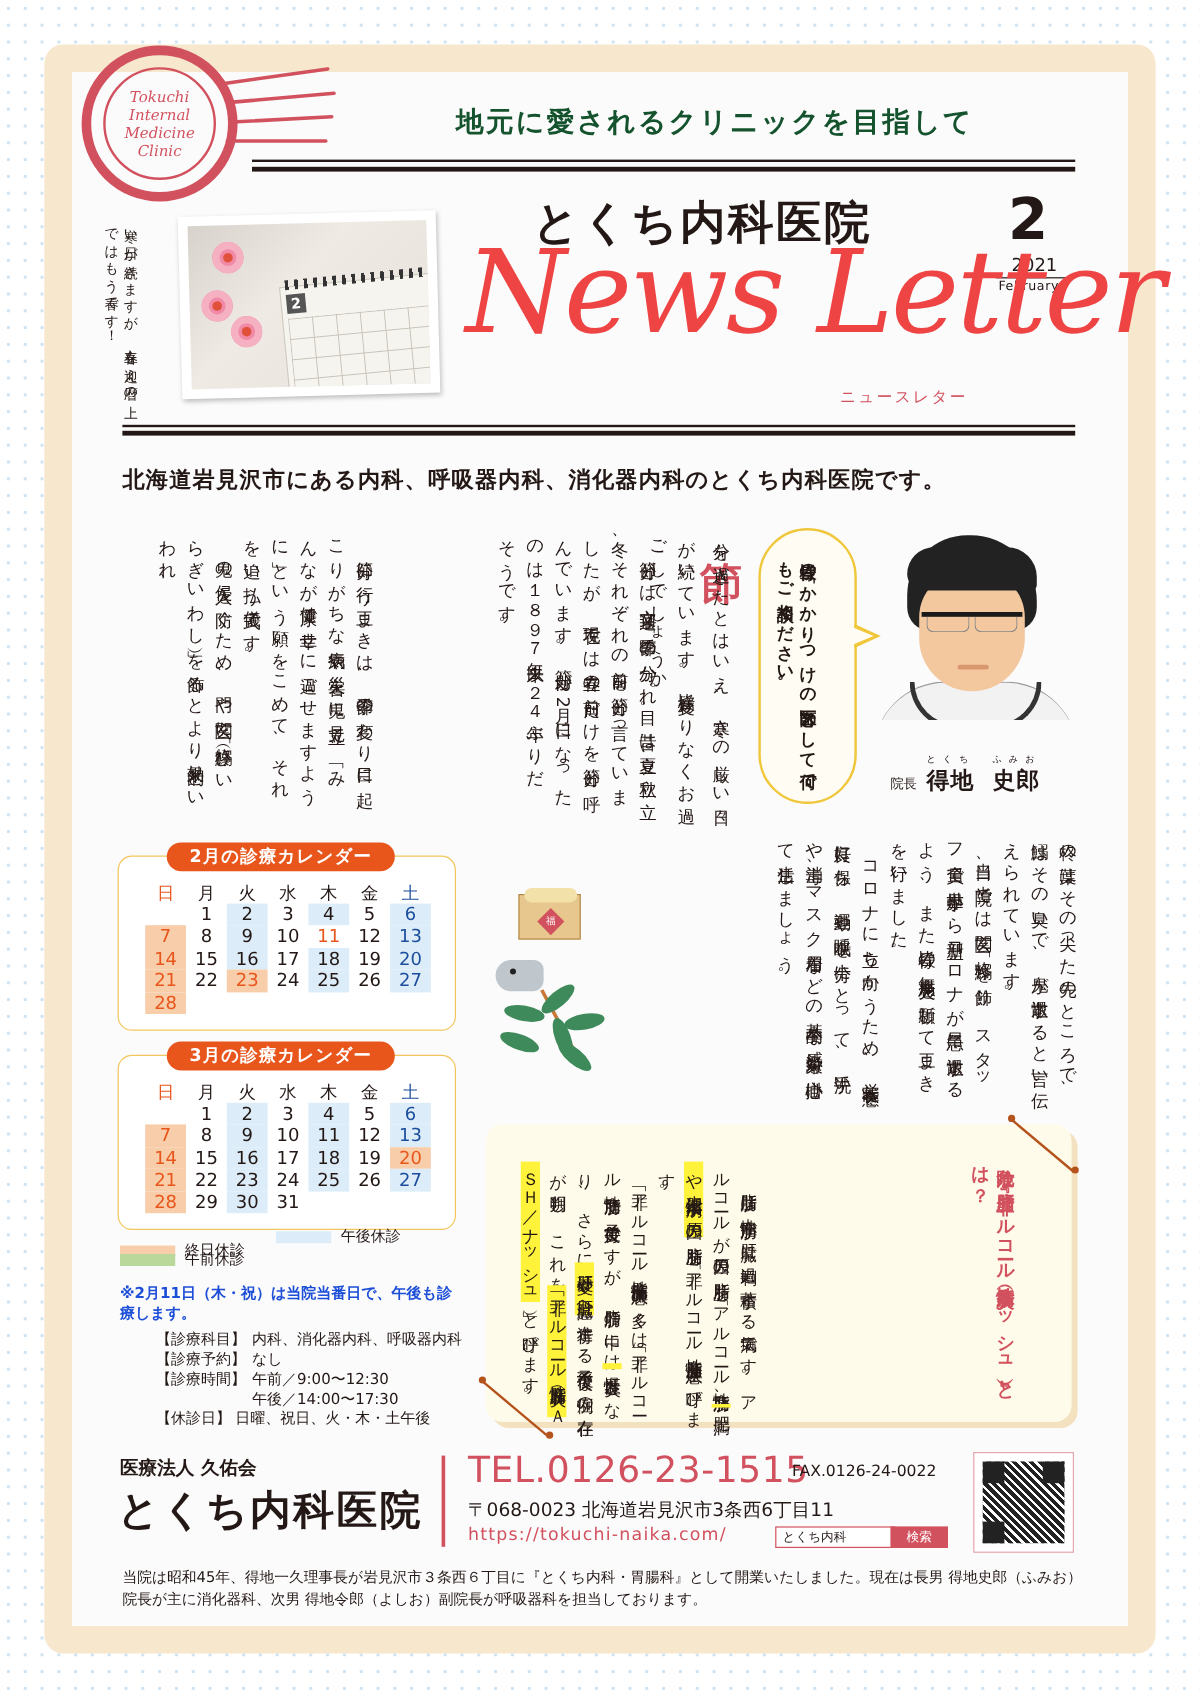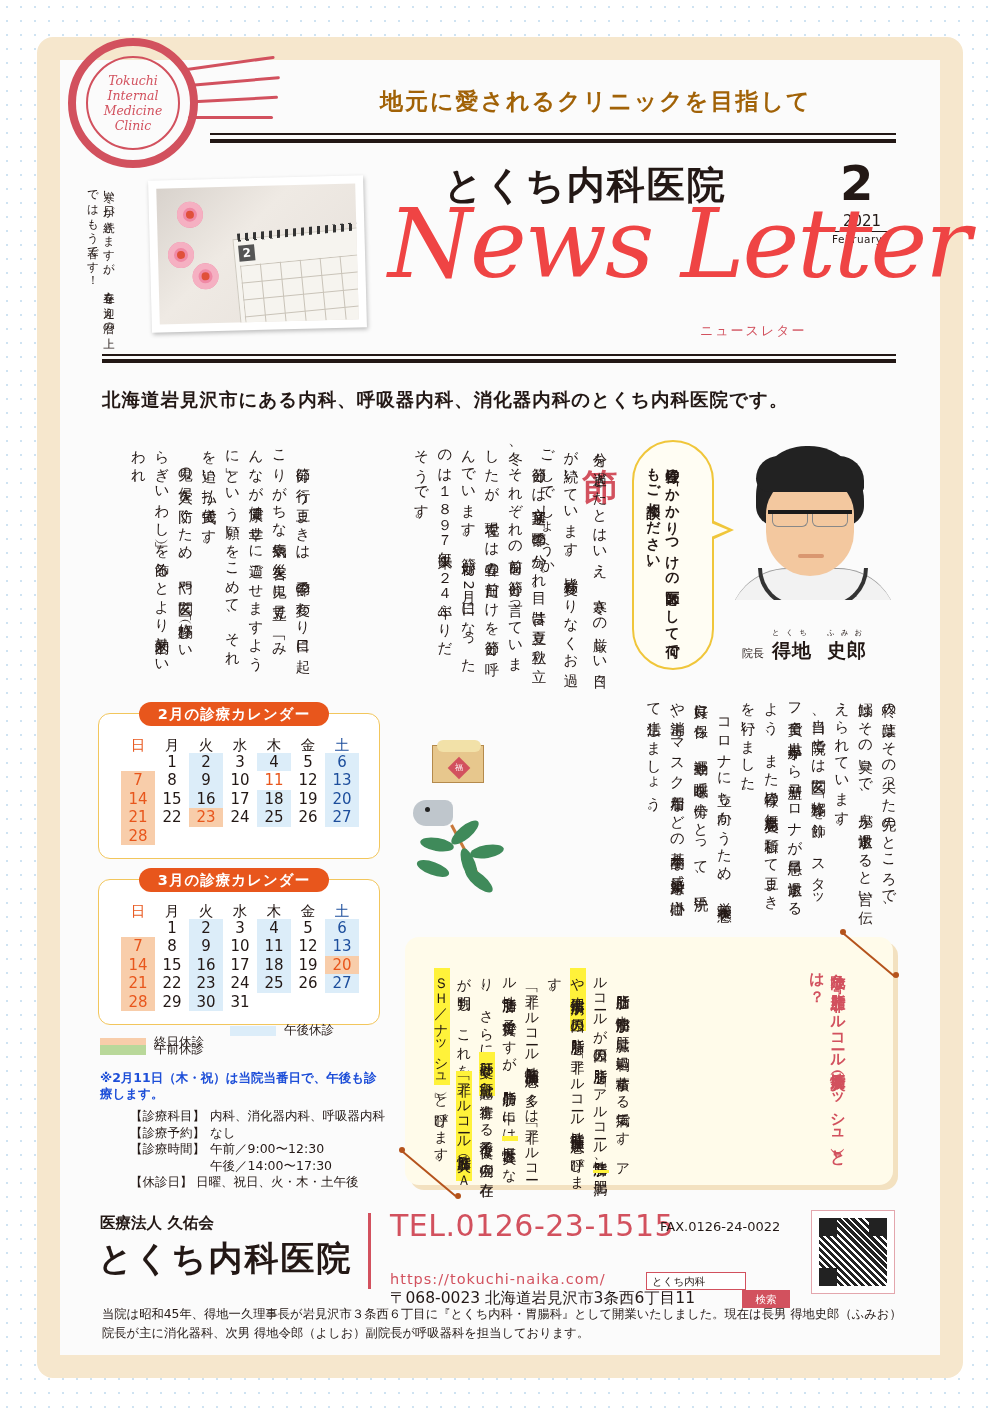--- a/index.html
+++ b/index.html
@@ -30,21 +30,21 @@
     position: absolute; left: 10px; top: 10px; right: 10px; bottom: 10px;
     border: 2px solid #d2515e; border-radius: 50%;
     display: flex; flex-direction: column; align-items: center; justify-content: center;
     font-family: "DejaVu Serif", serif; font-style: italic; color: #d2515e;
     font-size: 12.5px; line-height: 15px;
   }
   .wave { position: absolute; height: 3px; background: #d2515e; border-radius: 2px; }
 
   
   .tagline {
-    position: absolute; left: 380px; top: 86px; font-size: 23px; color: #a16207;
+    position: absolute; left: 380px; top: 86px; font-size: 23px; color: #14532d;
     letter-spacing: 2px; font-weight: bold;
   }
   .rule-thin { position: absolute; height: 1.5px; background: #231815; }
   .rule-thick { position: absolute; height: 4px; background: #231815; }
   .clinic-title {
     position: absolute; left: 444px; top: 160px; font-size: 38px; font-weight: bold; letter-spacing: 2px;
   }
   .issue-month { position: absolute; left: 840px; top: 155px; font-size: 48px; font-weight: bold; }
   .issue-year {
     position: absolute; left: 830px; top: 212px; font-size: 15px; width: 64px; text-align: center;
@@ -180,24 +180,24 @@
     font-size: 14px; line-height: 22.7px; letter-spacing: 1.2px;
   }
   .hl { background: #fff23a; }
 
   
   .corp { position: absolute; left: 100px; top: 1213px; font-size: 15.5px; font-weight: bold; }
   .footer-name { position: absolute; left: 98px; top: 1236px; font-size: 34px; font-weight: bold; letter-spacing: 2px; }
   .vdivider { position: absolute; left: 368px; top: 1213px; width: 3px; height: 76px; background: #d2515e; }
   .tel { position: absolute; left: 390px; top: 1208px; font-size: 30px; font-weight: normal; color: #d2515e; letter-spacing: 0.5px; }
   .fax { position: absolute; left: 660px; top: 1219px; font-size: 13px; }
-  .address { position: absolute; left: 390px; top: 1248px; font-size: 15.5px; margin-top: 40px; }
+  .address { position: absolute; left: 390px; top: 1248px; font-size: 15.5px; }
   .url { position: absolute; left: 390px; top: 1271px; font-size: 14.5px; color: #d2515e; letter-spacing: 1px; }
   .search-box { position: absolute; left: 646px; top: 1272px; width: 100px; height: 18px; border: 1px solid #d2515e; background: #fff; font-size: 10.5px; line-height: 16px; padding-left: 5px; }
-  .search-btn { position: absolute; left: 742px; top: 1272px; width: 48px; height: 18px; background: #d2515e; color: #fff; font-size: 10.5px; text-align: center; line-height: 18px; margin-top: 18px; }
+  .search-btn { position: absolute; left: 742px; top: 1272px; width: 48px; height: 18px; background: #d2515e; color: #fff; font-size: 10.5px; text-align: center; line-height: 18px; }
   .qr { position: absolute; left: 811px; top: 1210px; width: 84px; height: 84px; border: 1px solid #e3a6ad; background: #fff; padding: 7px; }
   .qr-inner { width: 100%; height: 100%;
     background:
       linear-gradient(#222,#222) 0 0/18px 18px no-repeat,
       linear-gradient(#222,#222) 100% 0/18px 18px no-repeat,
       linear-gradient(#222,#222) 0 100%/18px 18px no-repeat,
       repeating-linear-gradient(45deg, #222 0 3px, #fff 3px 5px),
       repeating-linear-gradient(-45deg, #222 0 2px, transparent 2px 6px);
   }
   .history { position: absolute; left: 102px; top: 1305px; width: 810px; font-size: 12.3px; line-height: 19px; }

